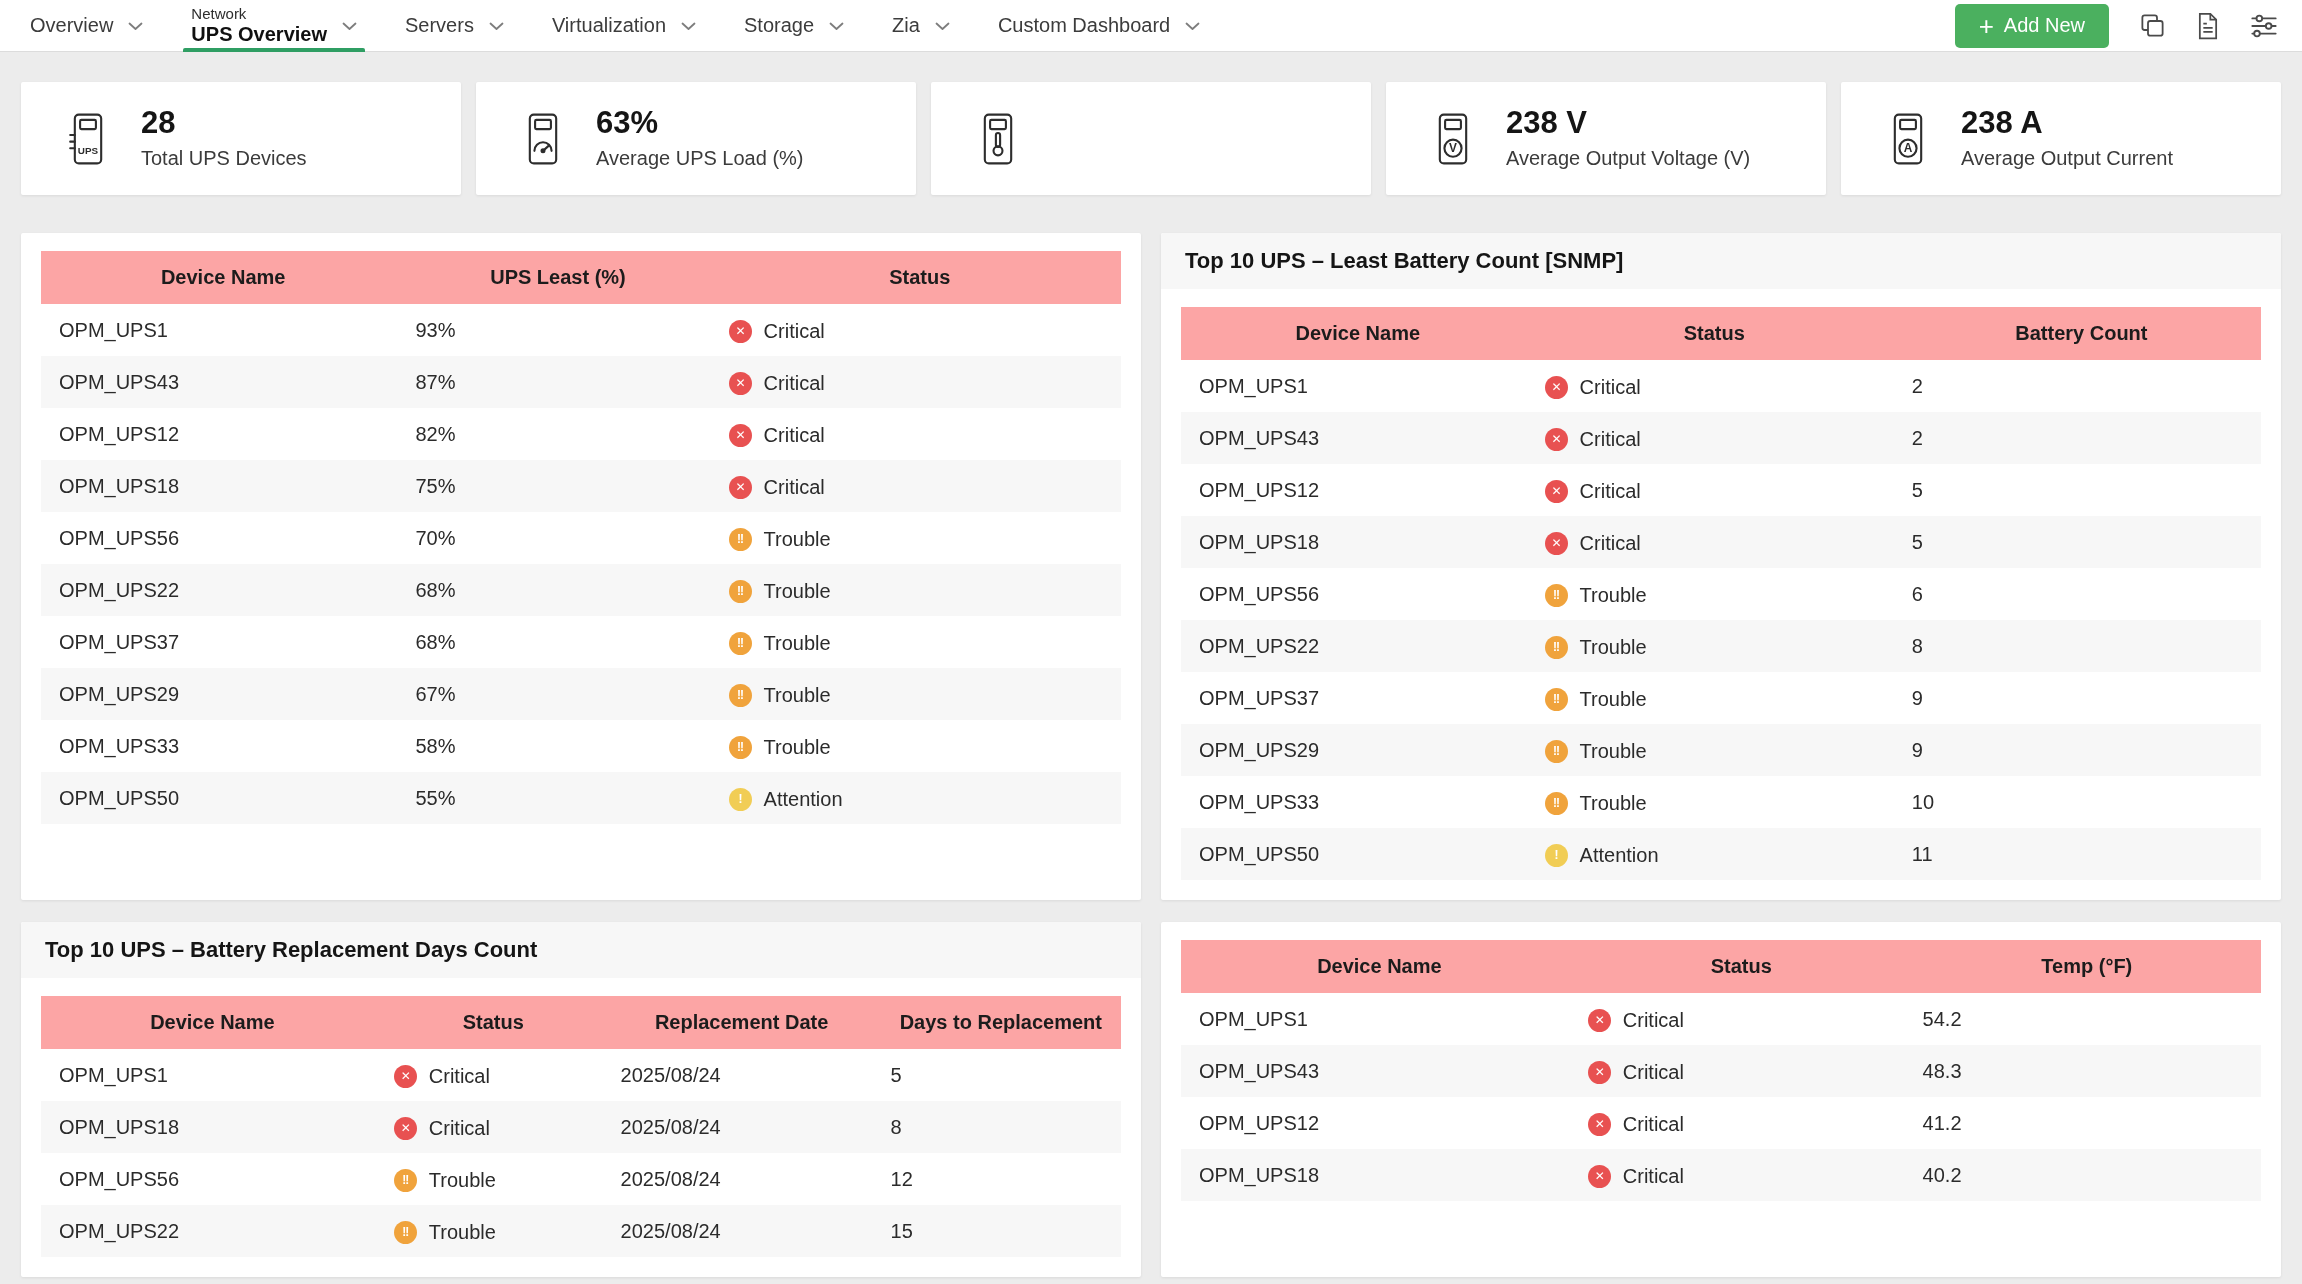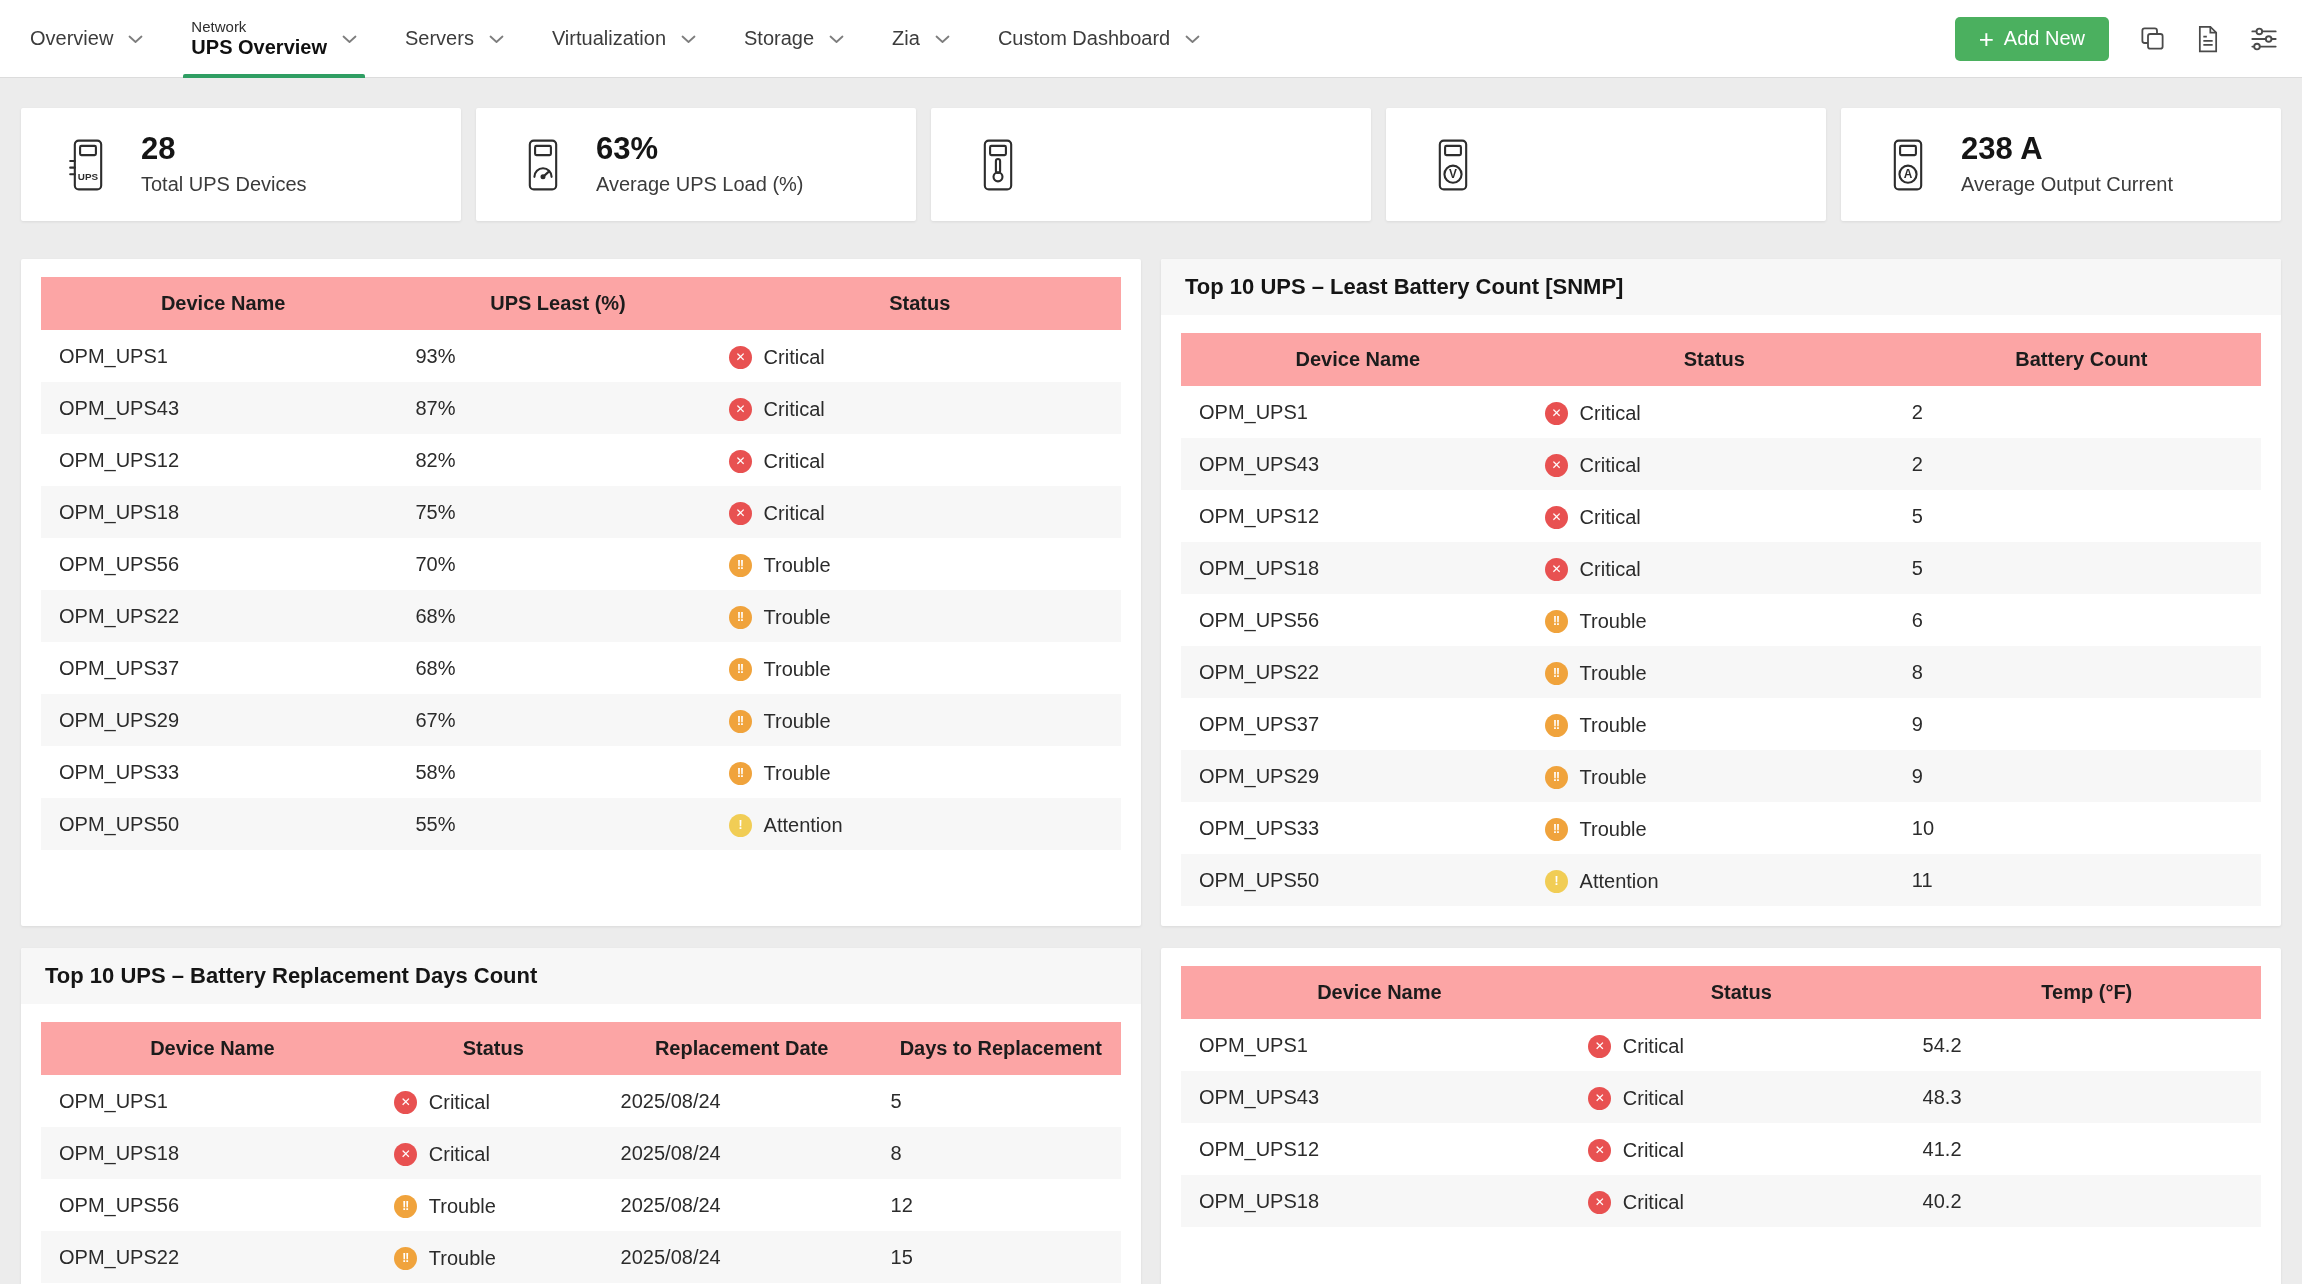--- a/index.html
+++ b/index.html
@@ -6,21 +6,21 @@
   html,body { width:2302px; height:1284px; overflow:hidden; }
   body {
     background:#ececec;
     font-family:"Liberation Sans","DejaVu Sans",sans-serif;
     color:#222;
     --tab-underline:#2f9e63;
   }
 
   
   .nav {
-    height:78px; background:#fff; border-bottom:1px solid #dcdcdc;
+    height:52px; background:#fff; border-bottom:1px solid #dcdcdc;
     display:flex; align-items:stretch; justify-content:space-between;
     padding:0 24px 0 30px;
   }
   .tabs { display:flex; align-items:stretch; gap:48px; }
   .tab {
     display:flex; align-items:center; gap:15px; position:relative;
     cursor:pointer; font-size:20px; color:#3c3c3c; white-space:nowrap;
   }
   .tab.active::after {
     content:""; position:absolute; left:-8px; right:-8px; bottom:-1px;
@@ -204,20 +204,24 @@
     </div>
     <div class="card">
       <span class="card-icon">
         <svg width="58" height="58" viewBox="0 0 44 44" fill="none" stroke="#2d2d2d" stroke-width="1.6" stroke-linecap="round" stroke-linejoin="round">
           <rect x="12" y="3.5" width="20" height="37" rx="3"></rect>
           <rect x="16" y="7.5" width="12" height="7" rx="1"></rect>
           <circle cx="22" cy="29" r="6.5"></circle>
           <text x="22" y="32.2" text-anchor="middle" font-size="9" font-weight="bold" fill="#2d2d2d" stroke="none" font-family="Liberation Sans, sans-serif">V</text>
         </svg>
       </span>
+      <span>
+        <div class="card-value">238 V</div>
+        <div class="card-label">Average Output Voltage (V)</div>
+      </span>
     </div>
     <div class="card">
       <span class="card-icon">
         <svg width="58" height="58" viewBox="0 0 44 44" fill="none" stroke="#2d2d2d" stroke-width="1.6" stroke-linecap="round" stroke-linejoin="round">
           <rect x="12" y="3.5" width="20" height="37" rx="3"></rect>
           <rect x="16" y="7.5" width="12" height="7" rx="1"></rect>
           <circle cx="22" cy="29" r="6.5"></circle>
           <text x="22" y="32.2" text-anchor="middle" font-size="9" font-weight="bold" fill="#2d2d2d" stroke="none" font-family="Liberation Sans, sans-serif">A</text>
         </svg>
       </span>

